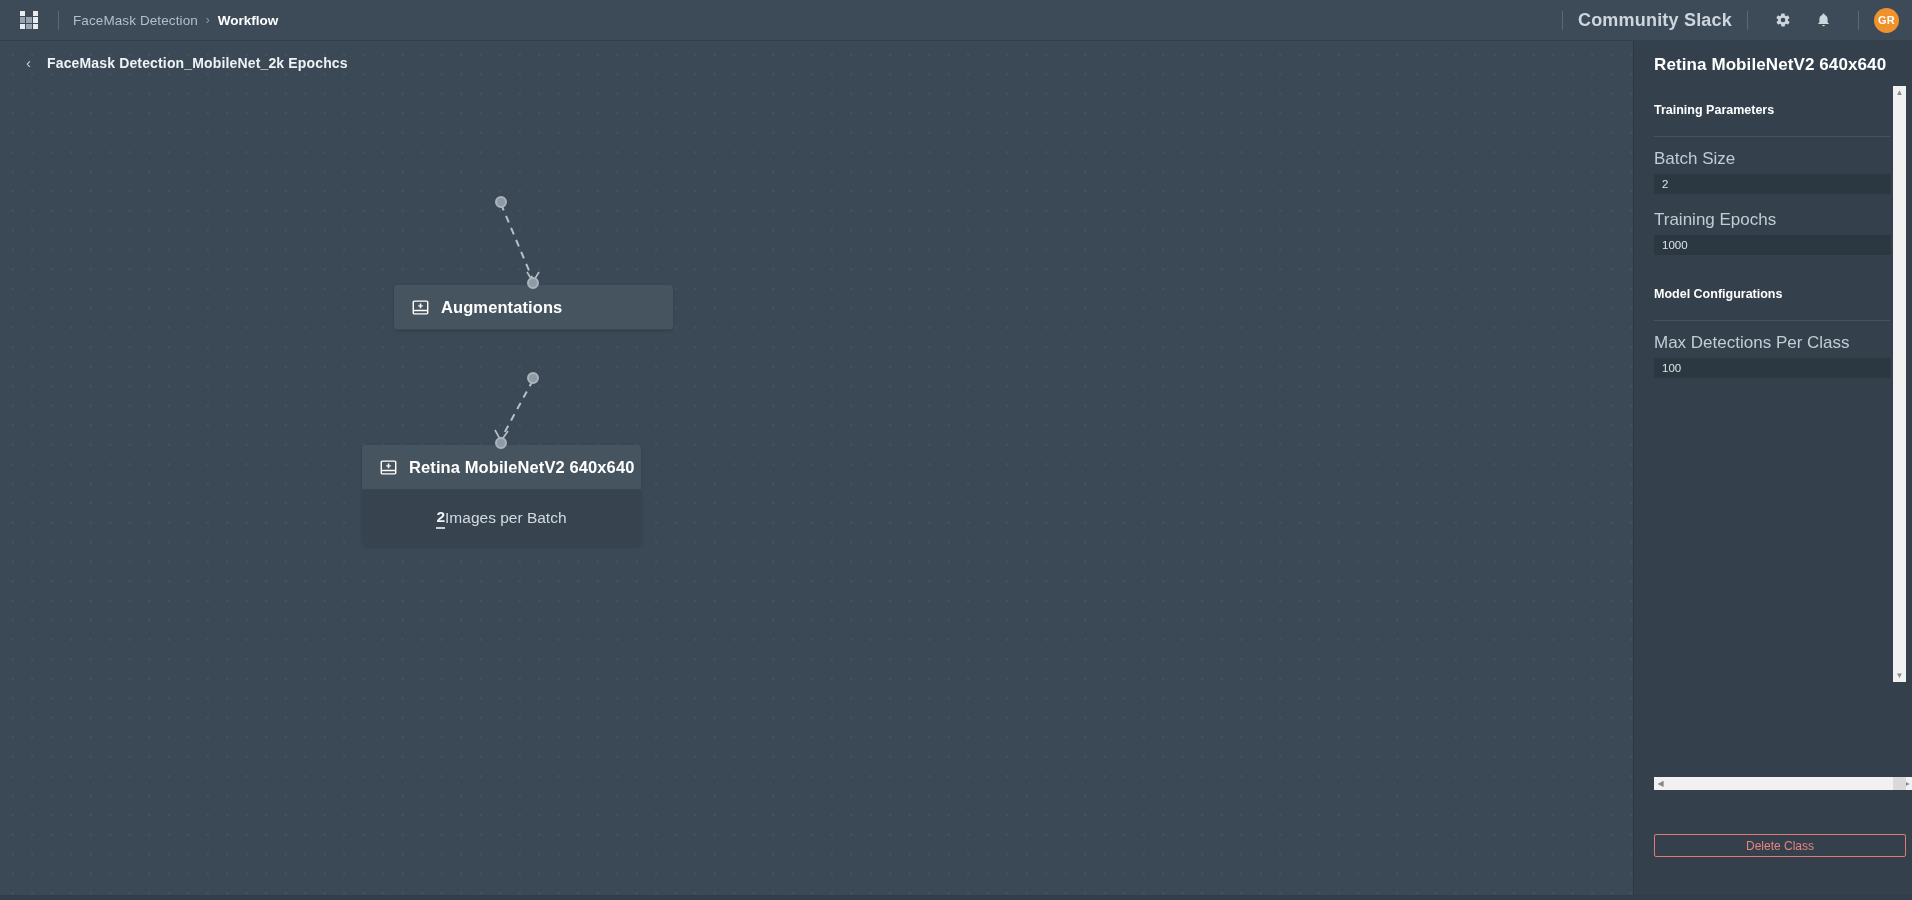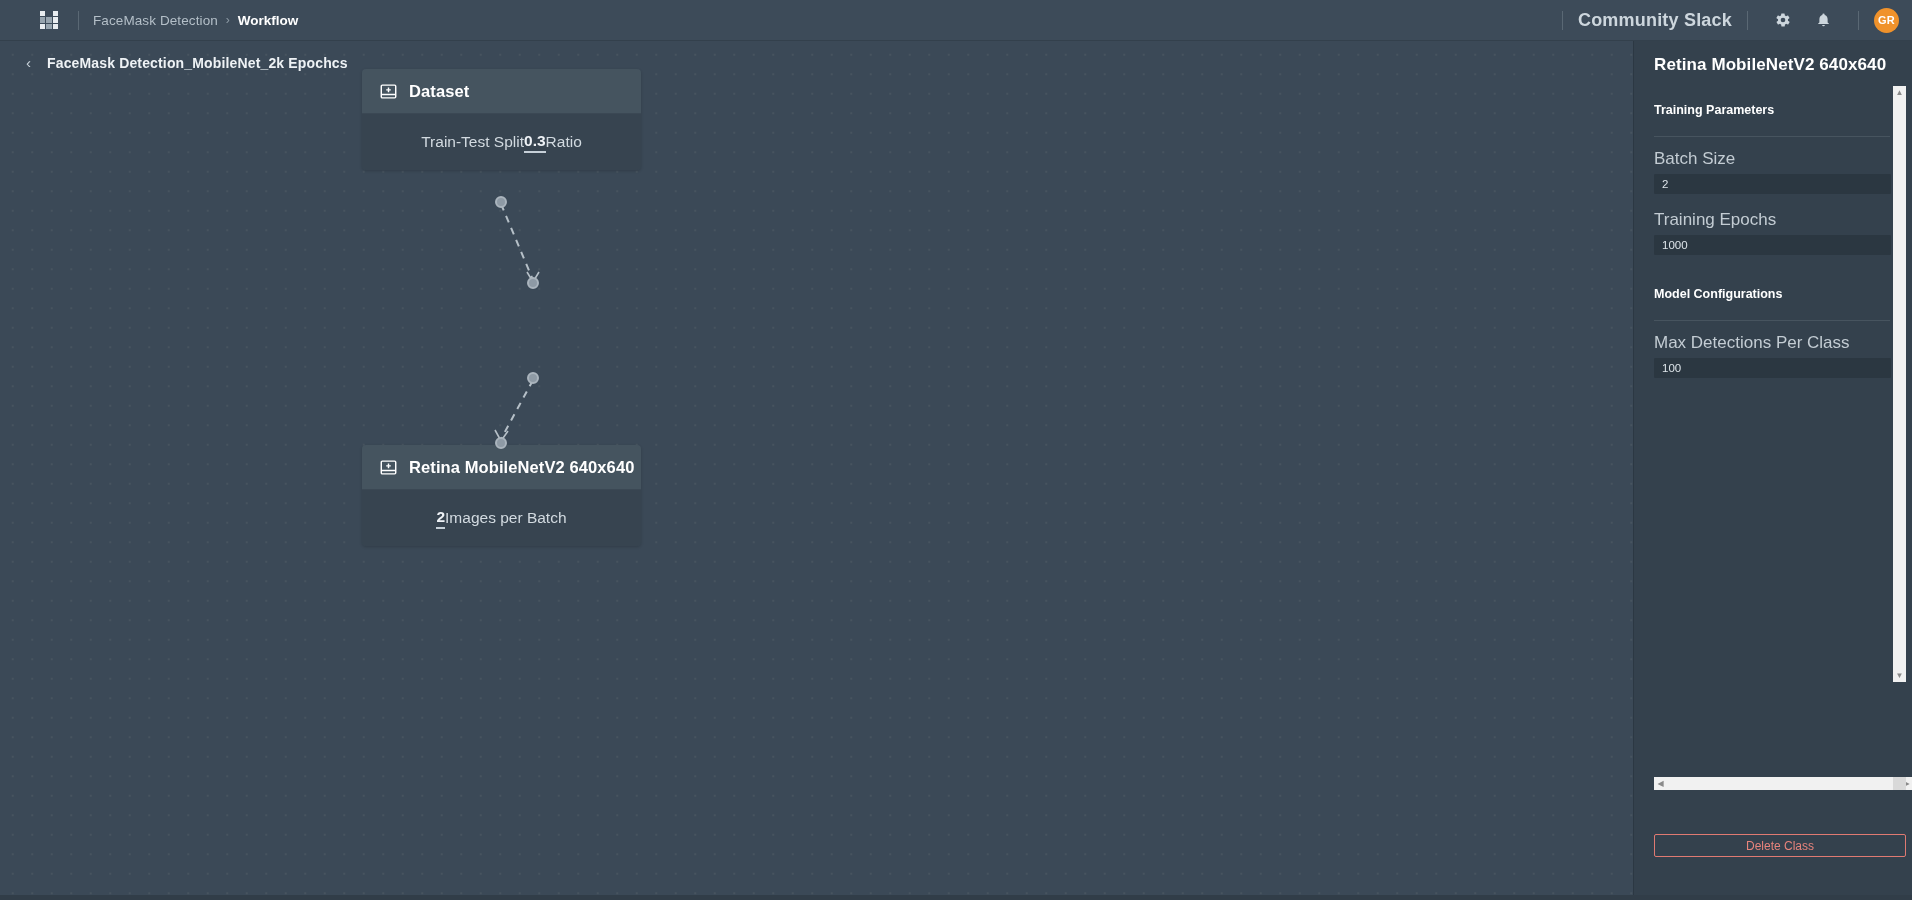--- a/index.html
+++ b/index.html
@@ -12,21 +12,20 @@
   }
 
   
   .topbar {
     position: absolute; left: 0; top: 0;
     width: 1912px; height: 41px;
     background: #3d4b59;
     border-bottom: 1px solid #33404c;
     display: flex; align-items: center;
     z-index: 30;
-    padding-left: 20px;
   }
   .logo-wrap {
     width: 58px; height: 41px;
     display: flex; align-items: center; justify-content: center;
   }
   .logo-n {
     width: 19px; height: 19px;
     display: grid;
     grid-template-columns: repeat(3, 1fr);
     grid-template-rows: repeat(3, 1fr);
@@ -251,41 +250,34 @@
     <span class="proj-title">FaceMask Detection_MobileNet_2k Epochcs</span>
   </div>
 
   <svg class="edges">
     <path d="M501,163 L533,239" stroke="#b6c0c8" stroke-width="2" stroke-dasharray="7 6" fill="none"></path>
     <path d="M527,231 L533,241 L539,231" stroke="#b6c0c8" stroke-width="1.6" fill="none"></path>
     <path d="M533,339 L501,398" stroke="#b6c0c8" stroke-width="2" stroke-dasharray="7 6" fill="none"></path>
     <path d="M495,389 L501,400 L508,390" stroke="#b6c0c8" stroke-width="1.6" fill="none"></path>
   </svg>
 
-  <div class="node" style="left:362px; top:28px; width:279px;">
+  <div class="port" style="left:495px; top:155px;"></div>
+
+  <div class="node" style="left:394px; top:244px; width:279px;">
     <div class="node-head">
       <span class="node-icon">
         <svg width="17" height="17" viewBox="0 0 20 20" fill="none" stroke="#ffffff" stroke-width="1.7">
           <rect x="1.5" y="2.5" width="17" height="15" rx="1.2"></rect>
           <line x1="1.5" y1="13.6" x2="18.5" y2="13.6"></line>
           <line x1="10" y1="5.4" x2="10" y2="10.8"></line>
           <line x1="7.3" y1="8.1" x2="12.7" y2="8.1"></line>
         </svg>
       </span>
-      <span class="node-title">Dataset</span>
+      <span class="node-title">Augmentations</span>
     </div>
-    <div class="node-body">
-      <span>Train-Test Split </span>
-        <b>0.3</b>
-        <span> Ratio</span>
-    </div>
-  </div>
-  <div class="port" style="left:495px; top:155px;"></div>
-
-  <div class="node" style="left:394px; top:244px; width:279px;">
   </div>
   <div class="port" style="left:527px; top:236px;"></div>
   <div class="port" style="left:527px; top:331px;"></div>
 
   <div class="node" style="left:362px; top:404px; width:279px;">
     <div class="node-head">
       <span class="node-icon">
         <svg width="17" height="17" viewBox="0 0 20 20" fill="none" stroke="#ffffff" stroke-width="1.7">
           <rect x="1.5" y="2.5" width="17" height="15" rx="1.2"></rect>
           <line x1="1.5" y1="13.6" x2="18.5" y2="13.6"></line>

